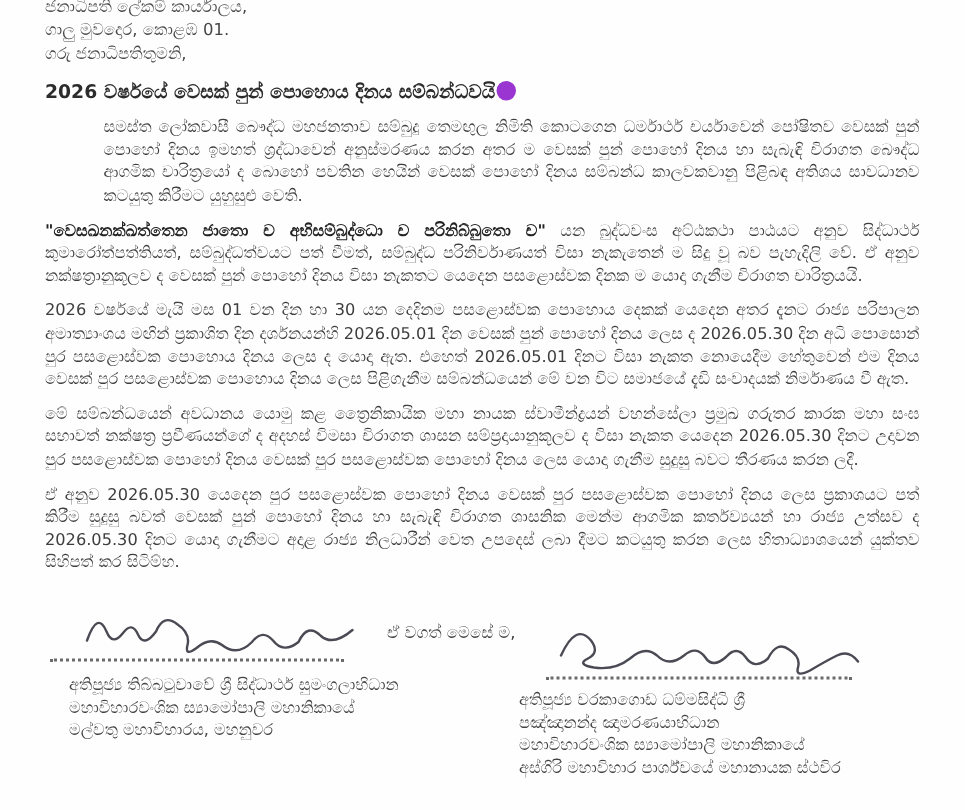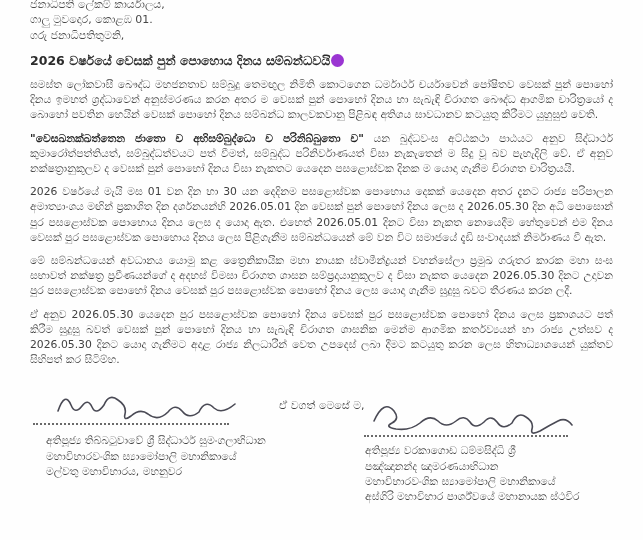--- a/index.html
+++ b/index.html
@@ -44,53 +44,53 @@
     vertical-align:-2px;
     margin-left:1px;
   }
   .para{
     margin:0 0 8px 0;
     font-size:10.8px;
     line-height:15.2px;
     text-align:justify;
     color:#3e3e3e;
   }
-  .para:first-of-type{margin-top:8px;}
+  .para:first-of-type{margin-top:8px;margin-left:39px;}
   .para b{color:#232323;}
   .sig-area{
     position:relative;
     height:124px;
     margin-top:14px;
     font-size:10.8px;
     color:#424242;
   }
   .closing{
     position:absolute;
-    left:249px;top:18px;
+    left:228px;top:18px;
     font-size:11px;
     color:#3e3e3e;
     white-space:nowrap;
   }
   .sig-svg{position:absolute;}
   .sig-left-svg{left:22px;top:2px;}
   .sig-right-svg{left:336px;top:10px;}
   .dotline{
     position:absolute;
     height:0;
     border-bottom:2px dotted #6a6a6a;
   }
   .dotline-left{left:3px;top:42px;width:196px;}
   .dotline-right{left:334px;top:54px;width:204px;}
   .sig-block{
     position:absolute;
     line-height:15.2px;
     white-space:nowrap;
   }
   .sig-block-left{left:16px;top:52px;}
-  .sig-block-right{left:335px;top:62px;}
+  .sig-block-right{left:316px;top:62px;}
 </style>
 </head>
 <body>
 
 <div class="page">
 
   <div class="letterhead">
     <div>ජනාධිපති ලේකම් කාර්යාලය,</div>
     <div>ගාලු මුවදොර, කොළඹ 01.</div>
   </div>

